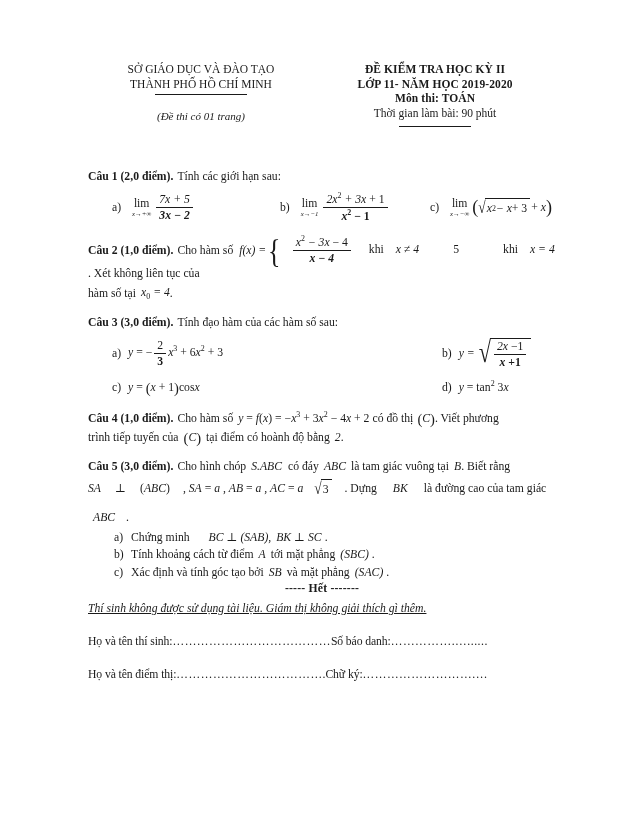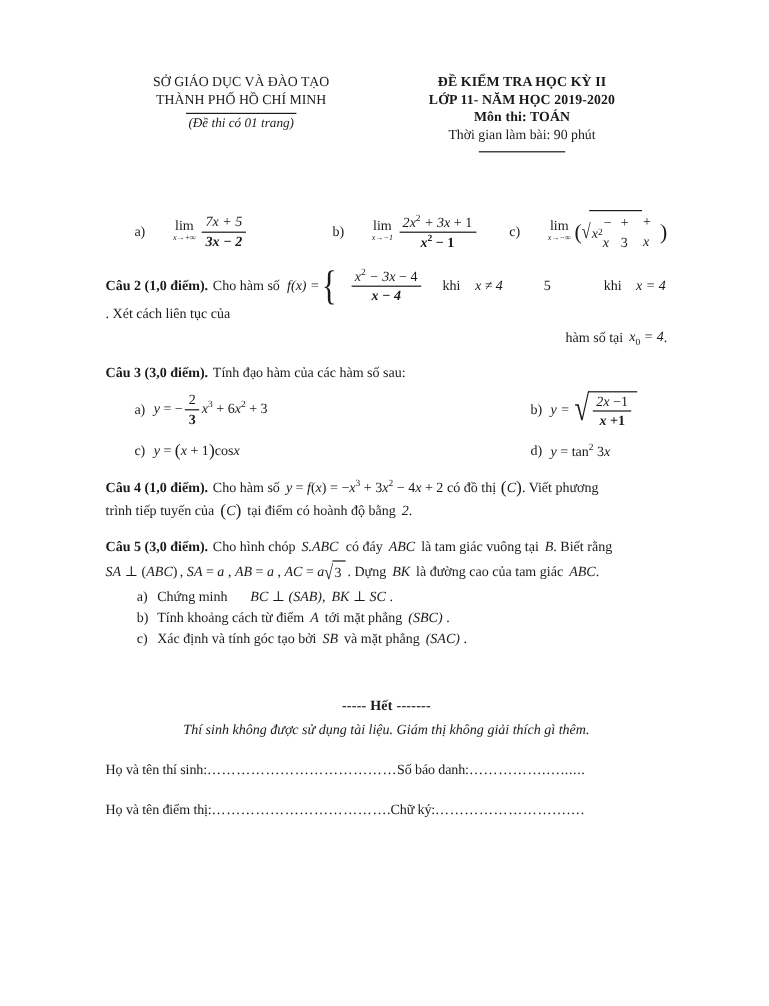--- a/index.html
+++ b/index.html
@@ -63,21 +63,21 @@
     margin: 5px auto 0 auto;
   }
   .dcthuc {
     margin-top: 9px;
     font-weight: bold;
     font-size: 11.5px;
   }
   .dethi {
     font-style: italic;
     font-size: 11px;
-    margin-top: 1px;
+    margin-top: 14px;
   }
 
   
   .content {
     position: absolute;
     left: 88px;
     top: 168px;
     width: 468px;
     font-size: 11.7px;
     line-height: 1.46;
@@ -110,21 +110,21 @@
   }
   .frac > .num { padding: 0 3px 1px 3px; }
   .frac > .den { border-top: 1px solid #1a1a1a; padding: 1px 3px 0 3px; font-weight: bold; }
   sup.en { font-size: 0.68em; vertical-align: super; font-style: normal; }
   sub.s { font-size: 0.68em; vertical-align: sub; font-style: normal; }
   .lim {
     display: inline-flex;
     flex-direction: column;
     align-items: center;
     vertical-align: middle;
-    margin: 0 3px 0 16px;
+    margin: 0 3px 0 4px;
     line-height: 1.0;
   }
   .lim .lt { font-size: 1em; }
   .lim .lb { font-size: 0.58em; margin-top: 1px; font-style: italic; white-space: nowrap; }
   .sqrt {
     display: inline-flex;
     align-items: stretch;
     vertical-align: middle;
   }
   .sqrt .radical {
@@ -196,23 +196,23 @@
     width: 468px;
     font-size: 11.7px;
   }
   .het {
     text-align: center;
     font-weight: bold;
     letter-spacing: 0.2px;
   }
   .het .dash { font-weight: bold; }
   .notice {
-    text-align: center;
     font-style: italic;
     margin-top: 7px;
+    text-decoration: underline;
   }
   .fline {
     margin-top: 20px;
     white-space: nowrap;
     letter-spacing: -0.1px;
   }
   .dots { letter-spacing: 0.5px; }
 </style>
 </head>
 <body>
@@ -231,20 +231,24 @@
       <div class="hdr-b">LỚP 11- NĂM HỌC 2019-2020</div>
       <div class="hdr-b">Môn thi: TOÁN</div>
       <div class="hdr-n">Thời gian làm bài: 90 phút</div>
       <div class="rule-r"></div>
     </div>
   </div>
 
   <div class="content">
 
     <div class="qblock">
+      <div class="qline">
+        <span class="qlabel">Câu 1 (2,0 điểm).</span>
+        <span style="margin-left:4px;">Tính các giới hạn sau:</span>
+      </div>
       <div class="row2" style="margin-top:7px;">
         <div class="item" style="width:168px; padding-left:24px;">
           <span class="tag">a)</span>
           <span class="lim">
             <span class="lt">lim</span>
             <span class="lb">x→+∞</span>
           </span>
           <span class="frac">
             <span class="num it">7x + 5</span>
             <span class="den it">3x − 2</span>
@@ -296,23 +300,23 @@
               <span class="khi">khi</span>
               <span class="it">x ≠ 4</span>
             </span>
             <span class="case">
               <span class="lhs">5</span>
               <span class="khi">khi</span>
               <span class="it">x = 4</span>
             </span>
           </span>
         </span>
-        <span>. Xét cách liên tục của</span>
-      </div>
-      <div class="qline" style="margin-top:2px;justify-content:flex-end;">
+        <span>. Xét không liên tục của</span>
+      </div>
+      <div class="qline" style="margin-top:2px;">
         <span>hàm số tại</span>
         <span class="it" style="margin-left:5px;"><span class="it">x</span><sub class="s">0</sub> = 4</span>
         <span>.</span>
       </div>
     </div>
 
     <div class="qblock" style="margin-top:11px;">
       <div class="qline">
         <span class="qlabel">Câu 3 (3,0 điểm).</span>
         <span style="margin-left:4px;">Tính đạo hàm của các hàm số sau:</span>
@@ -381,21 +385,21 @@
       <div class="qline">
         <span class="qlabel">Câu 5 (3,0 điểm).</span>
         <span style="margin-left:4px;">Cho hình chóp</span>
         <span class="it" style="margin-left:5px;">S.ABC</span>
         <span style="margin-left:6px;">có đáy</span>
         <span class="it" style="margin-left:5px;">ABC</span>
         <span style="margin-left:5px;">là tam giác vuông tại</span>
         <span class="it" style="margin-left:5px;">B</span>
         <span>. Biết rằng</span>
       </div>
-      <div class="qline" style="margin-top:3px;">
+      <div class="qline" style="margin-top:3px;gap:11px;">
         <span class="it">SA</span>
         <span style="margin:0 3px;">⊥</span>
         <span>(<span class="it">ABC</span>)</span>
         <span style="margin-left:2px;">, <span class="it">SA</span> = <span class="it">a</span> , <span class="it">AB</span> = <span class="it">a</span> , <span class="it">AC</span> = <span class="it">a</span></span>
         <span class="sqrt">
           <span class="radical">√</span>
           <span class="under">3</span>
         </span>
         <span style="margin-left:2px;">. Dựng</span>
         <span class="it" style="margin-left:5px;">BK</span>

